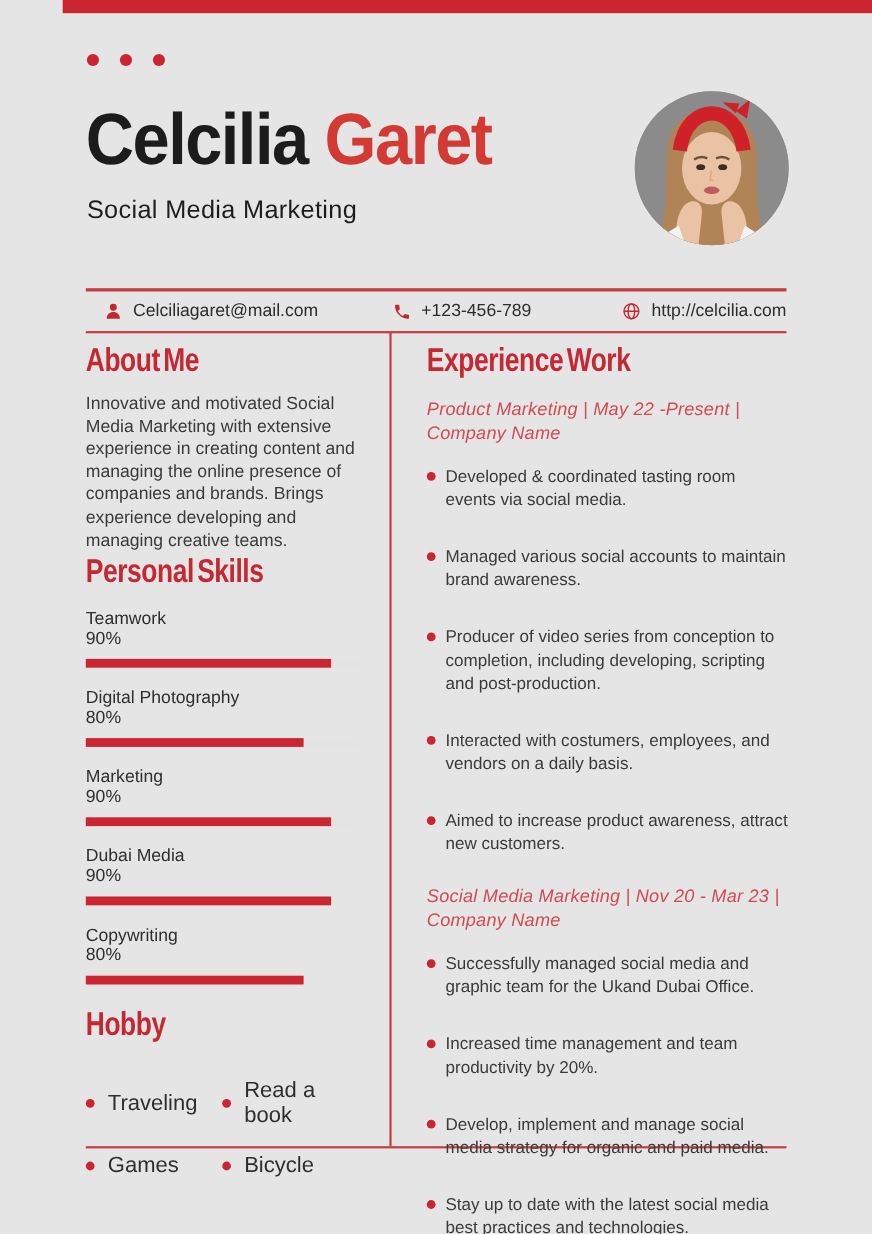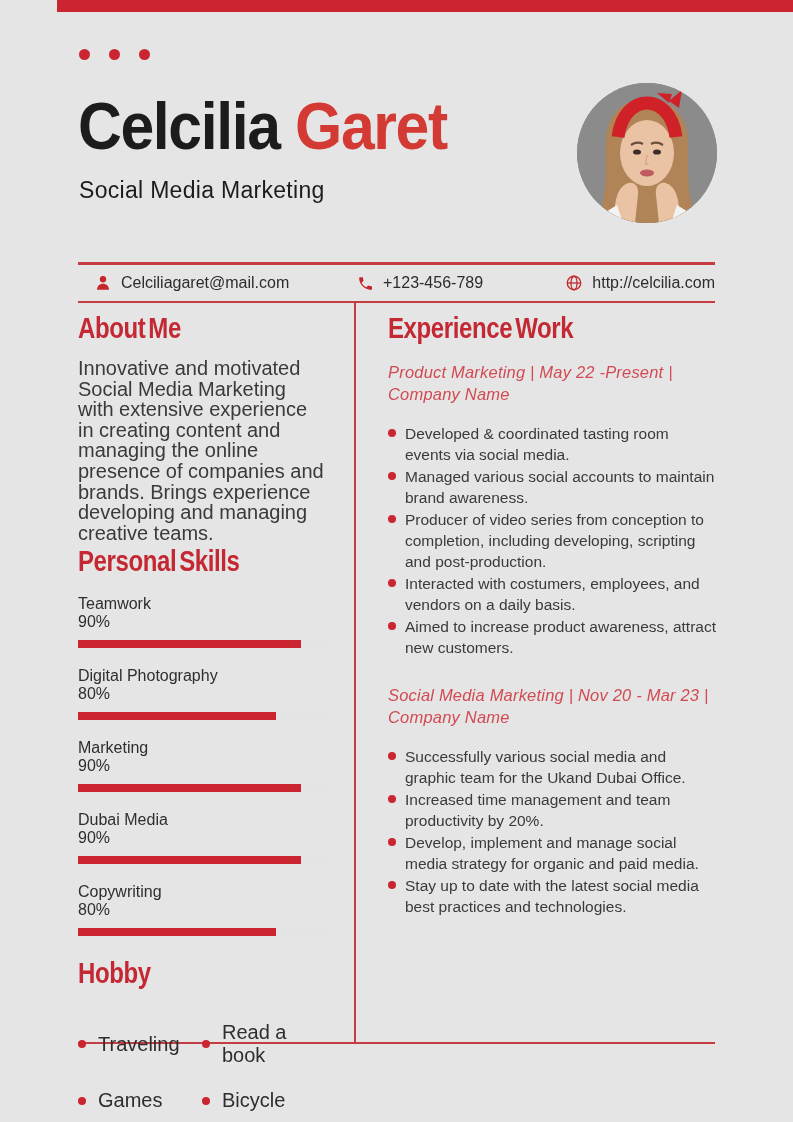--- a/index.html
+++ b/index.html
@@ -52,40 +52,40 @@
 
   .left-col{position:absolute;left:78px;top:310px;width:248px;}
   .right-col{position:absolute;left:388px;top:310px;width:330px;}
 
   h2.sec{
     margin:0;font-size:30px;font-weight:bold;color:var(--heading);
     letter-spacing:-.5px;word-spacing:-4px;line-height:36px;
     transform:scaleX(0.8);transform-origin:left center;white-space:nowrap;
   }
   .about-title{margin-top:14px;}
-  .about-text{margin:12px 0 0 0;font-size:20px;line-height:20.6px;color:var(--text);}
+  .about-text{margin:12px 0 0 0;font-size:16px;line-height:20.6px;color:var(--text);}
 
   .skills-title{margin-top:28px;}
   .skills{margin-top:16px;}
   .skill{margin-bottom:19px;}
   .skill-row{display:flex;justify-content:space-between;font-size:16px;color:#2e2e2e;margin-bottom:9px;flex-direction:column;}
   .bar{height:8px;background:var(--track);}
   .fill{height:8px;background:var(--red);}
 
   .hobby-title{margin-top:18px;}
   .hobby-grid{margin-top:30px;display:grid;grid-template-columns:124px 1fr;row-gap:22px;}
   .hobby-item{display:flex;align-items:center;gap:12px;font-size:20px;color:#2e2e2e;}
   .rdot{width:8px;height:8px;border-radius:50%;background:var(--red);flex:0 0 auto;}
 
   .exp-title{margin-top:0;}
   .job-title{
     margin-top:15px;font-size:16.5px;font-style:italic;color:var(--job);
     line-height:22px;white-space:pre-line;letter-spacing:.2px;
   }
-  .bullets{margin-top:18px;display:flex;flex-direction:column;gap:1px;}
+  .bullets{margin-top:18px;display:flex;flex-direction:column;gap:31px;}
   .bullet{position:relative;padding-left:17px;font-size:15.5px;line-height:21px;color:var(--text);}
   .bullet .bdot{position:absolute;left:0;top:6px;width:8px;height:8px;border-radius:50%;background:var(--red);}
   .job2{margin-top:26px;}
 </style>
 </head>
 <body>
 
 <div class="page">
 
   <div class="top-bar"></div>
@@ -266,21 +266,21 @@
         </div>
     </div>
 
     <div class="job job2">
       <div class="job-title">Social Media Marketing | Nov 20 - Mar 23 |
 Company Name</div>
       <div class="bullets">
 
           <div class="bullet">
             <span class="bdot"></span>
-            <span>Successfully various social media and graphic team for the Ukand Dubai Office.</span>
+            <span>Successfully managed social media and graphic team for the Ukand Dubai Office.</span>
           </div>
 
           <div class="bullet">
             <span class="bdot"></span>
             <span>Increased time management and team productivity by 20%.</span>
           </div>
 
           <div class="bullet">
             <span class="bdot"></span>
             <span>Develop, implement and manage social media strategy for organic and paid media.</span>

